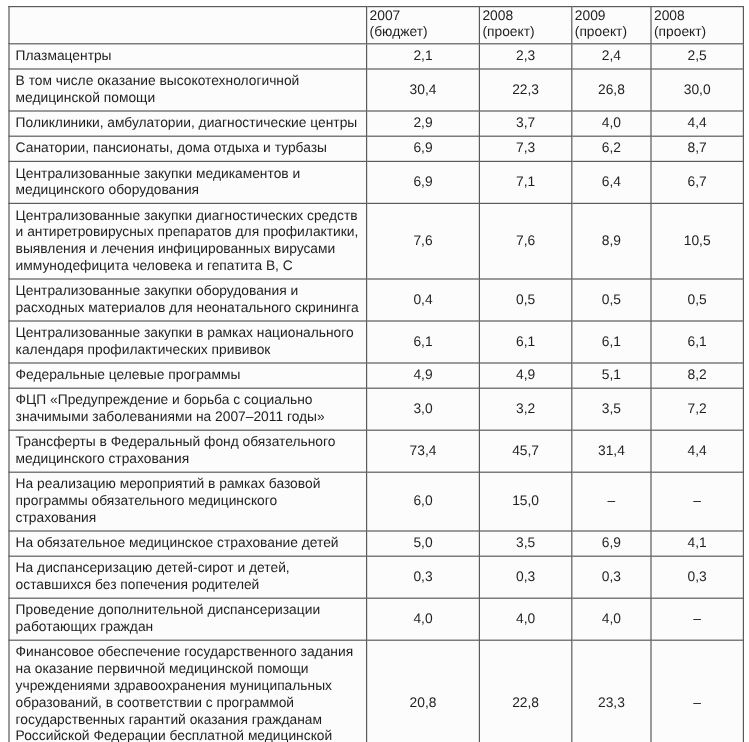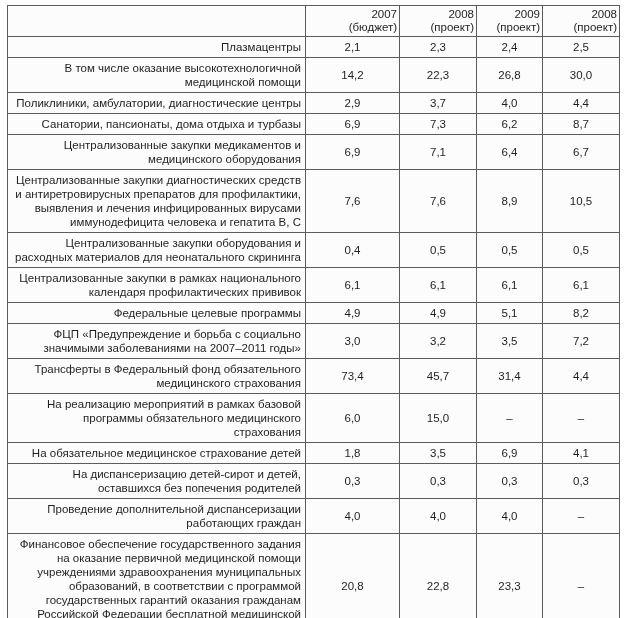--- a/index.html
+++ b/index.html
@@ -23,29 +23,29 @@
     border-bottom: 2px solid #3f3f3f;
   }
   table.budget-table th,
   table.budget-table td {
     border: 1px solid #5c5c5c;
     color: #1f1f1f;
     font-size: 11.5px;
     font-weight: normal;
   }
   table.budget-table th {
-    text-align: right;
+    text-align: left;
     vertical-align: middle;
     padding: 2px 2px;
     line-height: 13px;
     white-space: pre-line;
     height: 30px;
   }
   td.label-cell {
-    text-align: right;
+    text-align: left;
     vertical-align: middle;
     padding: 3px 4px 3px 5px;
     line-height: 14px;
   }
   td.value-cell {
     text-align: center;
     vertical-align: middle;
     padding: 2px 2px;
     line-height: 14px;
   }
@@ -78,21 +78,21 @@
     <tbody>
       <tr>
         <td class="label-cell">Плазмацентры</td>
         <td class="value-cell">2,1</td>
         <td class="value-cell">2,3</td>
         <td class="value-cell">2,4</td>
         <td class="value-cell">2,5</td>
       </tr>
       <tr>
         <td class="label-cell">В том числе оказание высокотехнологичной медицинской помощи</td>
-        <td class="value-cell">14,2</td>
+        <td class="value-cell">30,4</td>
         <td class="value-cell">22,3</td>
         <td class="value-cell">26,8</td>
         <td class="value-cell">30,0</td>
       </tr>
       <tr>
         <td class="label-cell">Поликлиники, амбулатории, диагностические центры</td>
         <td class="value-cell">2,9</td>
         <td class="value-cell">3,7</td>
         <td class="value-cell">4,0</td>
         <td class="value-cell">4,4</td>
@@ -155,21 +155,21 @@
       </tr>
       <tr>
         <td class="label-cell">На реализацию мероприятий в рамках базовой программы обязательного медицинского страхования</td>
         <td class="value-cell">6,0</td>
         <td class="value-cell">15,0</td>
         <td class="value-cell">–</td>
         <td class="value-cell">–</td>
       </tr>
       <tr>
         <td class="label-cell">На обязательное медицинское страхование детей</td>
-        <td class="value-cell">1,8</td>
+        <td class="value-cell">5,0</td>
         <td class="value-cell">3,5</td>
         <td class="value-cell">6,9</td>
         <td class="value-cell">4,1</td>
       </tr>
       <tr>
         <td class="label-cell">На диспансеризацию детей-сирот и детей, оставшихся без попечения родителей</td>
         <td class="value-cell">0,3</td>
         <td class="value-cell">0,3</td>
         <td class="value-cell">0,3</td>
         <td class="value-cell">0,3</td>

